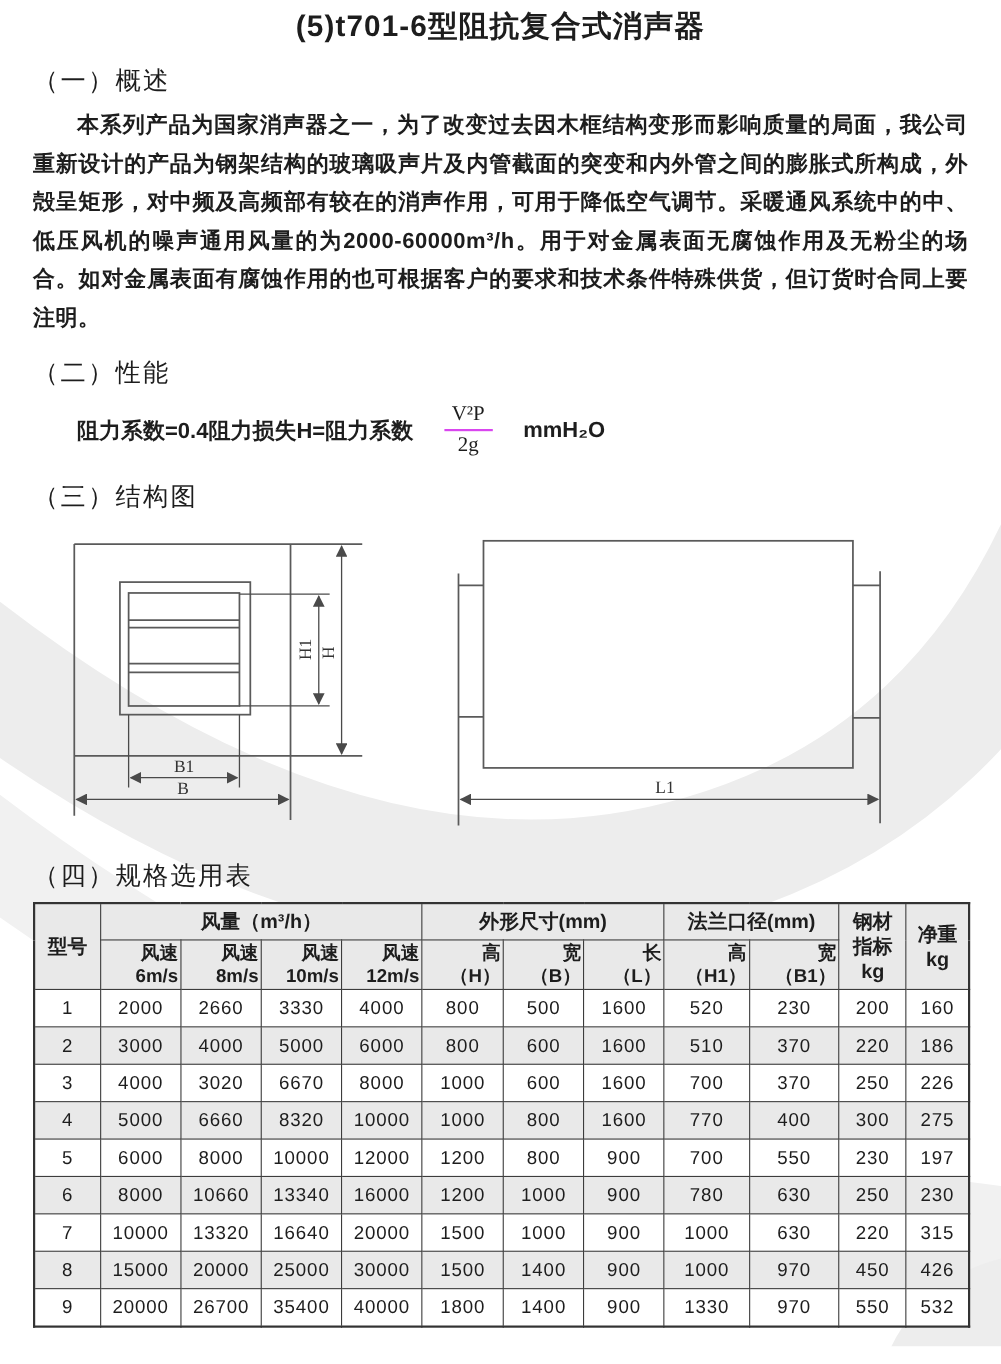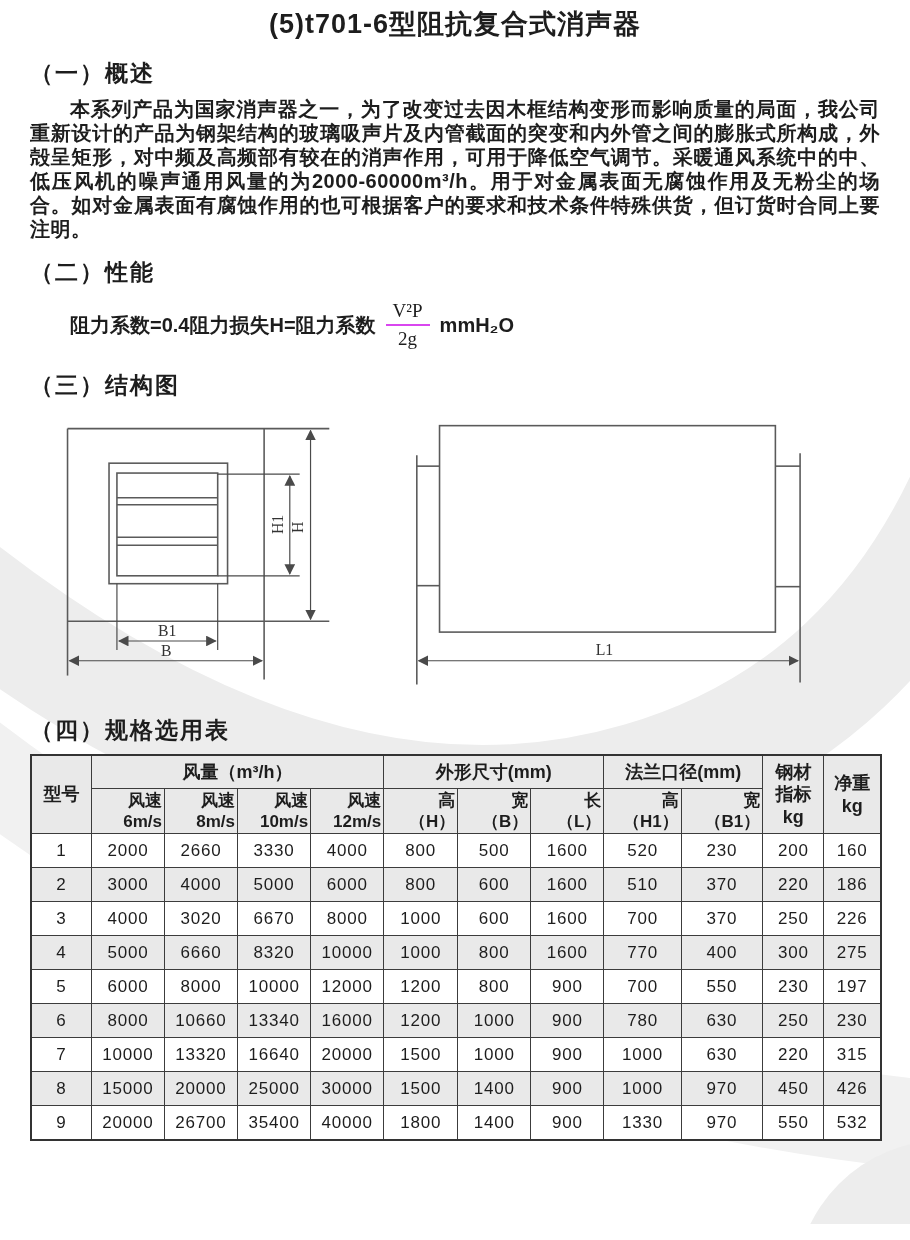--- a/index.html
+++ b/index.html
@@ -18,37 +18,37 @@
   .content { position:relative; z-index:1; }
 
   .doc-title {
     margin:6px 0 4px;
     text-align:center;
     font-size:27px; font-weight:700;
     letter-spacing:1px;
   }
   .sec-heading {
     margin:16px 0 8px;
-    font-size:23px; font-weight:700;
+    font-size:23px; font-weight:400;
     letter-spacing:2px;
   }
   .body-para {
     margin:4px 0 0;
     width:850px;
-    font-size:20px; line-height:24px;
+    font-size:20px; line-height:35px;
     font-weight:600;
     letter-spacing:0.5px;
     text-indent:2em;
     text-align:justify;
   }
   .perf-para { margin-top:6px; }
 
   .formula-line {
     margin:4px 0 0 2em;
-    display:flex; align-items:center; gap:10px;
+    display:flex; align-items:center; gap:28px;
     font-size:20px; font-weight:600;
     height:58px;
   }
   .frac {
     display:inline-flex; flex-direction:column; align-items:center;
     font-family:"Liberation Serif","DejaVu Serif",serif;
     font-size:19px; font-weight:400; line-height:1.15;
   }
   .frac .num { padding:0 7px 2px; border-bottom:2px solid #d946ef; }
   .frac .den { padding-top:2px; }

